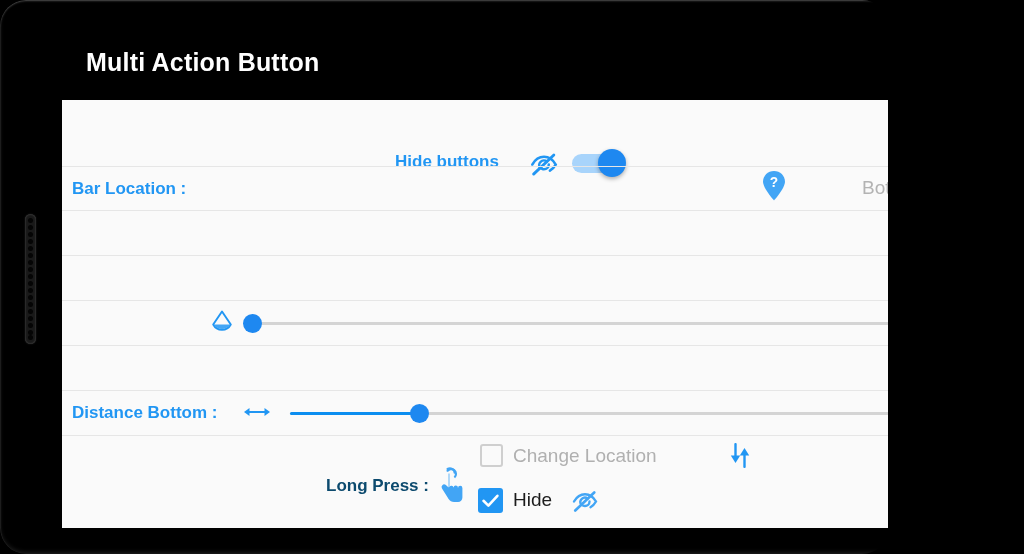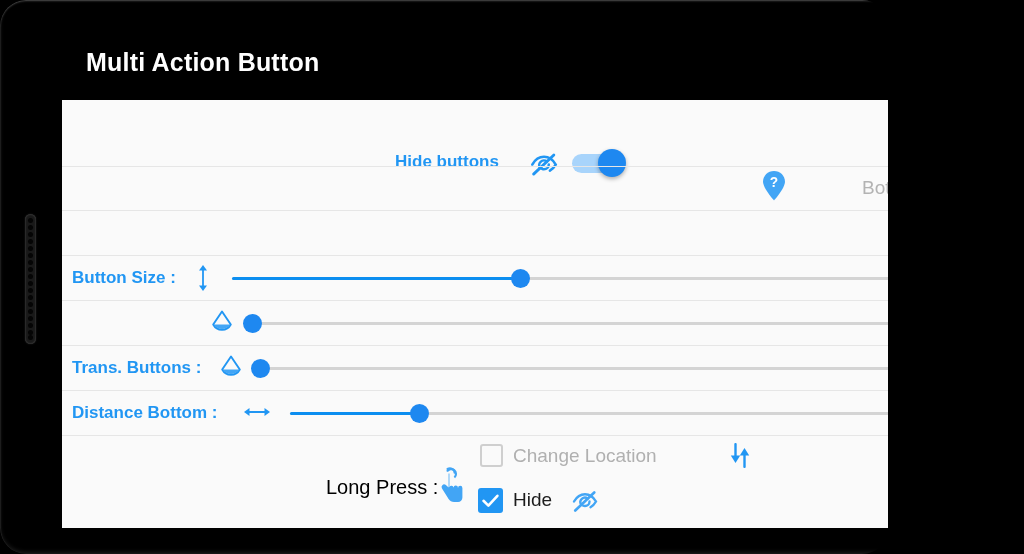--- a/index.html
+++ b/index.html
@@ -220,23 +220,23 @@
   }
   #updown-icon {
     position: absolute;
     left: 246px; top: -3px;
     width: 28px; height: 30px;
   }
 
   #long-press-label {
     position: absolute;
     left: 264px; top: 376px;
-    color: #000000;
-    font-size: 20px;
-    font-weight: normal;
+    color: #0c4a6e;
+    font-size: 17px;
+    font-weight: bold;
   }
   #touch-icon {
     position: absolute;
     left: 374px; top: 366px;
     width: 30px; height: 38px;
   }
   #hide-check-row {
     position: absolute;
     left: 416px; top: 388px;
     height: 30px;
@@ -297,71 +297,47 @@
         </g>
       </svg>
 
       <div id="toggle-switch">
         <div id="toggle-track"></div>
         <div id="toggle-thumb"></div>
       </div>
     </div>
 
     <div class="divider" style="top:66px"></div>
+    <div class="row" style="top:67px">
+      <div class="label-blue" style="left:10px; top:12px">Bar Location :</div>
+    </div>
     <svg id="pin-icon" viewBox="0 0 24 28">
       <path d="M12 0.8 C6.6 0.8 2.4 4.9 2.4 10.1 C2.4 16.3 12 26.6 12 26.6 C12 26.6 21.6 16.3 21.6 10.1 C21.6 4.9 17.4 0.8 12 0.8 Z" fill="#42a5f5"></path>
       <text x="12" y="14.6" font-family="Liberation Sans, sans-serif" font-size="12" font-weight="bold" fill="#ffffff" text-anchor="middle">?</text>
     </svg>
     <div id="bar-location-value">Bottom</div>
 
     <div class="divider" style="top:110px"></div>
 
     <div class="divider" style="top:155px"></div>
-    <div class="row" style="top:156px">
-      <div class="label-blue" style="left:10px; top:12px">Button Size :</div>
-      <svg style="position:absolute; left:132px; top:8px; width:18px; height:28px" viewBox="0 0 18 28">
-        <g stroke="#2196f3" stroke-width="1.8" fill="#2196f3" stroke-linecap="round">
-          <line x1="9" y1="4" x2="9" y2="24"></line>
-          <polygon points="9,1 5,6.5 13,6.5" stroke="none"></polygon>
-          <polygon points="9,27 5,21.5 13,21.5" stroke="none"></polygon>
-        </g>
-      </svg>
-      <div class="slider" style="left:170px; top:10px; width:670px">
-        <div class="track-bg"></div>
-        <div class="track-fill" id="button-size-fill" style="width: 43%;"></div>
-        <div class="thumb" id="button-size-thumb" style="left: 43%;"></div>
-      </div>
-    </div>
 
     <div class="divider" style="top:200px"></div>
     <div class="row" style="top:201px">
       <svg style="position:absolute; left:148px; top:9px; width:24px; height:26px" viewBox="0 0 24 26">
         <path d="M12 1.5 L3.2 14.5 A10 10 0 0 0 20.8 14.5 Z" fill="none" stroke="#2196f3" stroke-width="1.9" stroke-linejoin="round"></path>
         <path d="M3.6 14.5 A10 10 0 0 0 20.4 14.5 Z" fill="#42a5f5"></path>
       </svg>
       <div class="slider" style="left:190px; top:10px; width:650px">
         <div class="track-bg"></div>
         <div class="track-fill" id="transparency-fill" style="width: 0%;"></div>
         <div class="thumb" id="transparency-thumb" style="left: 0%;"></div>
       </div>
     </div>
 
     <div class="divider" style="top:245px"></div>
-    <div class="row" style="top:246px">
-      <div class="label-blue" style="left:10px; top:12px">Trans. Buttons :</div>
-      <svg style="position:absolute; left:157px; top:9px; width:24px; height:26px" viewBox="0 0 24 26">
-        <path d="M12 1.5 L3.2 14.5 A10 10 0 0 0 20.8 14.5 Z" fill="none" stroke="#2196f3" stroke-width="1.9" stroke-linejoin="round"></path>
-        <path d="M3.6 14.5 A10 10 0 0 0 20.4 14.5 Z" fill="#42a5f5"></path>
-      </svg>
-      <div class="slider" style="left:198px; top:10px; width:642px">
-        <div class="track-bg"></div>
-        <div class="track-fill" id="trans-buttons-fill" style="width: 0%;"></div>
-        <div class="thumb" id="trans-buttons-thumb" style="left: 0%;"></div>
-      </div>
-    </div>
 
     <div class="divider" style="top:290px"></div>
     <div class="row" style="top:291px">
       <div class="label-blue" style="left:10px; top:12px">Distance Bottom :</div>
       <svg style="position:absolute; left:181px; top:12px; width:28px; height:18px" viewBox="0 0 28 18">
         <g stroke="#2196f3" stroke-width="1.8" fill="#2196f3" stroke-linecap="round">
           <line x1="4" y1="9" x2="24" y2="9"></line>
           <polygon points="1,9 6.5,5 6.5,13" stroke="none"></polygon>
           <polygon points="27,9 21.5,5 21.5,13" stroke="none"></polygon>
         </g>

